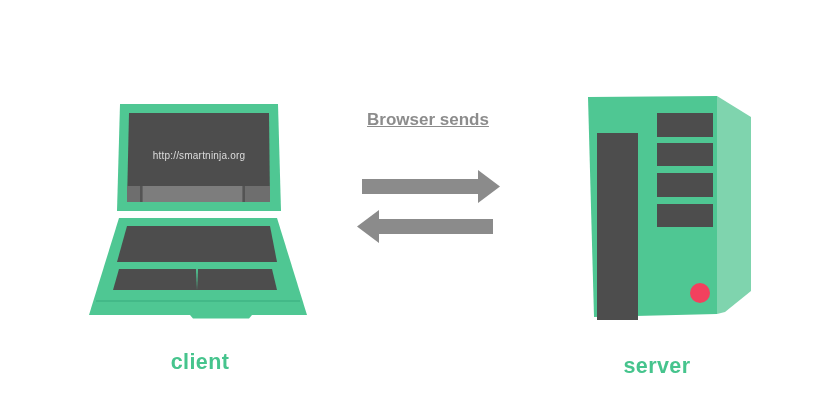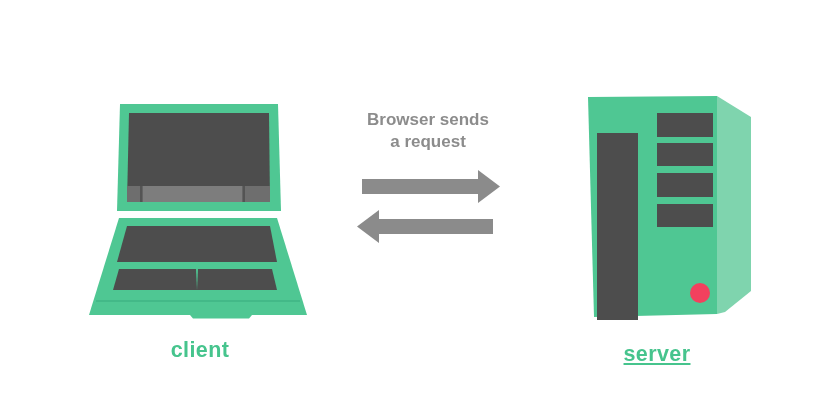--- a/index.html
+++ b/index.html
@@ -46,31 +46,32 @@
     color: var(--url-text, #dcdcdc);
   }
   .caption {
     left: 353px;
     width: 150px;
     font-size: 17px;
     line-height: 22px;
     font-weight: 700;
     color: var(--caption-gray, #8c8c8c);
   }
-  .caption.top    { top: 109px; }
+  .caption.top    { top: 109px; text-decoration: underline; }
   .caption.bottom { top: 264px; }
   .device-label {
     width: 144px;
     font-size: 21.5px;
     font-weight: 700;
     letter-spacing: 0.4px;
     color: var(--green-text, #46c48d);
+    margin-top: 12px;
   }
   .client-label { left: 128px; top: 338px; }
-  .server-label { left: 585px; top: 342px; text-decoration: underline; }
+  .server-label { left: 585px; top: 342px; }
 </style>
 </head>
 <body style="background: rgb(255, 255, 255);">
 
 <div class="stage">
 
   <svg width="836" height="419" viewBox="0 0 836 419" aria-hidden="true">
 
     <g>
       <polygon class="f-green" points="120,104 278,104 281,211 117,211"></polygon>
@@ -96,24 +97,24 @@
       <rect class="f-dark" x="657" y="143" width="56" height="23"></rect>
       <rect class="f-dark" x="657" y="173" width="56" height="24"></rect>
       <rect class="f-dark" x="657" y="204" width="56" height="23"></rect>
       <circle class="f-red" cx="700" cy="293" r="10"></circle>
     </g>
 
     <polygon class="f-arrow" points="362,179 478,179 478,170 500,186.5 478,203 478,194 362,194"></polygon>
     <polygon class="f-arrow" points="493,219 379,219 379,210 357,226.5 379,243 379,234 493,234"></polygon>
   </svg>
 
+  <div class="txt browser-url">http://smartninja.org</div>
 
   <div class="txt caption top">
     <div>Browser sends</div>
-    <div>a request</div>
   </div>
 
   <div class="txt caption bottom">
   </div>
 
   <div class="txt device-label client-label">client</div>
   <div class="txt device-label server-label">server</div>
 </div>
 
 </body></html>

